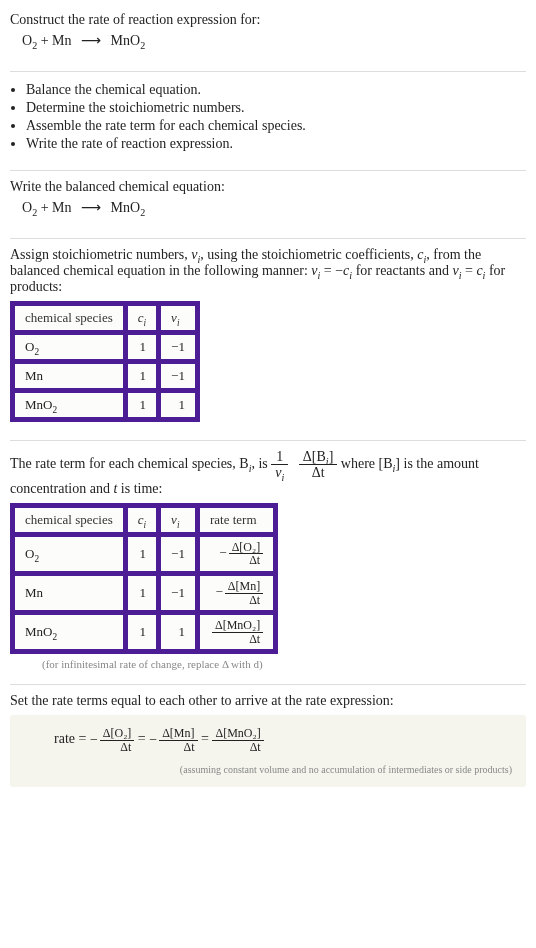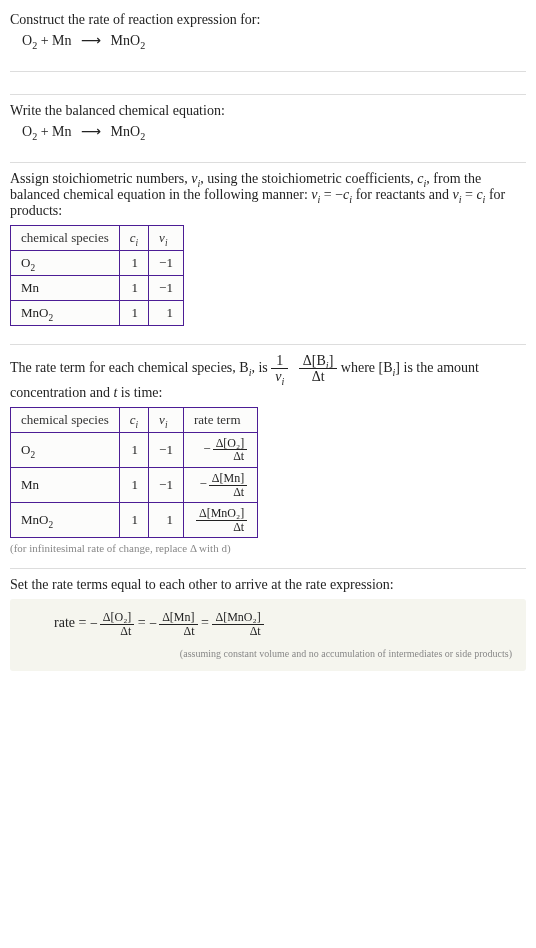--- a/index.html
+++ b/index.html
@@ -23,21 +23,21 @@
   sub { font-size: 0.72em; vertical-align: sub; line-height: 0; }
   .arrow { margin: 0 6px; }
   ul.plan { margin: 2px 0 4px 0; padding-left: 16px; }
   ul.plan li { margin: 2px 0; list-style-type: disc; }
   table.stoich {
     border-collapse: collapse;
     margin: 6px 0 4px 0;
     font-size: 13px;
   }
   table.stoich th, table.stoich td {
-    border: 1px solid #4c1d95;
+    border: 5px solid #4c1d95;
     padding: 4px 10px;
     text-align: left;
     background: #fcfcfb;
   }
   table.stoich th { font-weight: normal; color: #333; }
   table.stoich td.num { text-align: right; font-family: Georgia, serif; }
   .ital { font-style: italic; }
   .frac {
     display: inline-block;
     text-align: right;
@@ -49,21 +49,21 @@
   .frac .den { display:block; padding: 0 3px; }
   .bigfrac {
     display: inline-block;
     text-align: center;
     vertical-align: middle;
     line-height: 1.1;
     font-size: 14px;
   }
   .bigfrac .num { display:block; border-bottom: 1px solid #222; padding: 0 4px; }
   .bigfrac .den { display:block; padding: 0 4px; }
-  .footnote { font-size: 11px; color: #888; margin-top: 4px; }
+  .footnote { font-size: 11px; color: #888; margin-top: 4px; margin-left: 32px; }
   .answer-box {
     background: #f5f5ee;
     padding: 12px 14px;
     margin-top: 6px;
     border-radius: 3px;
   }
   .answer-box .hdr { color: #666; font-size: 14px; margin-bottom: 8px; }
   .answer-box .rate { padding-left: 30px; font-size: 14px; }
   .answer-box .note { font-size: 10px; color: #888; padding-left: 30px; margin-top: 10px; text-align: right; }
   .minus { display:inline-block; margin-right:2px; }
@@ -78,20 +78,26 @@
   <div class="equation">
     <span><span>O</span><sub>2</sub></span><span> + </span><span>Mn</span>
     <span class="arrow">⟶</span>
     <span><span>MnO</span><sub>2</sub></span>
   </div>
 </div>
 
 <hr class="sep">
 
 <div class="section">
+  <ul class="plan">
+    <li>Balance the chemical equation.</li>
+    <li>Determine the stoichiometric numbers.</li>
+    <li>Assemble the rate term for each chemical species.</li>
+    <li>Write the rate of reaction expression.</li>
+  </ul>
 </div>
 
 <hr class="sep">
 
 <div class="section">
   <div>Write the balanced chemical equation:</div>
   <div class="equation">
     <span><span>O</span><sub>2</sub></span><span> + </span><span>Mn</span>
     <span class="arrow">⟶</span>
     <span><span>MnO</span><sub>2</sub></span>

